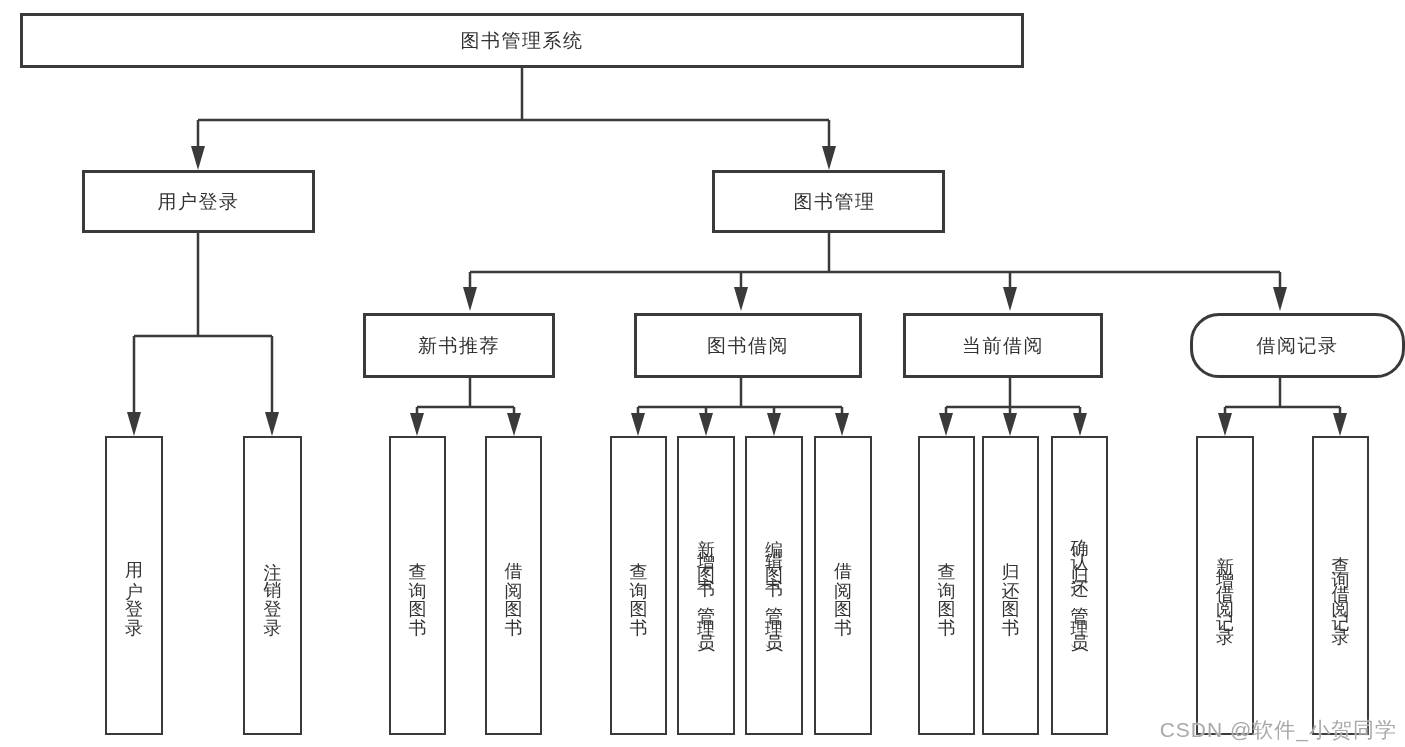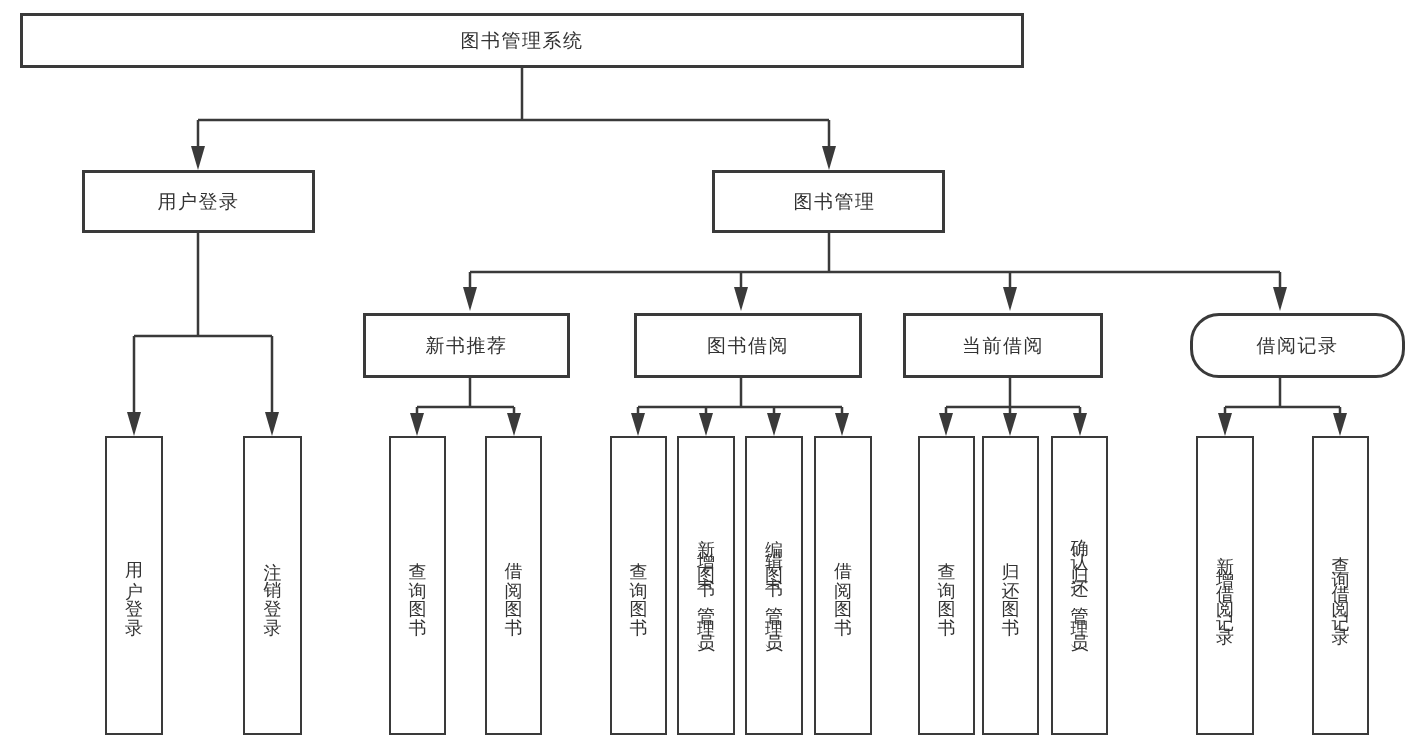--- a/index.html
+++ b/index.html
@@ -112,21 +112,21 @@
     <span>图书管理系统</span>
   </div>
 
   <div class="hbox" style="left:82px;top:170px;width:233px;height:63px;">
     <span>用户登录</span>
   </div>
   <div class="hbox" style="left:712px;top:170px;width:233px;height:63px;padding-left:12px;">
     <span>图书管理</span>
   </div>
 
-  <div class="hbox" style="left:363px;top:313px;width:207px;height:65px;">
+  <div class="hbox" style="left:363px;top:313px;width:192px;height:65px;">
     <span>新书推荐</span>
   </div>
   <div class="hbox" style="left:634px;top:313px;width:228px;height:65px;">
     <span>图书借阅</span>
   </div>
   <div class="hbox" style="left:903px;top:313px;width:200px;height:65px;">
     <span>当前借阅</span>
   </div>
   <div class="hbox" style="left:1190px;top:313px;width:215px;height:65px;border-radius:29px;">
     <span>借阅记录</span>
@@ -169,14 +169,15 @@
     <span>确认归还（管理员）</span>
   </div>
 
   <div class="vbox vt6" style="left:1196px;width:58px;">
     <span>新增借阅记录</span>
   </div>
   <div class="vbox vt6" style="left:1312px;width:57px;">
     <span>查询借阅记录</span>
   </div>
 
+  <div class="watermark">CSDN @软件_小贺同学</div>
 
 </div>
 
 </body></html>

